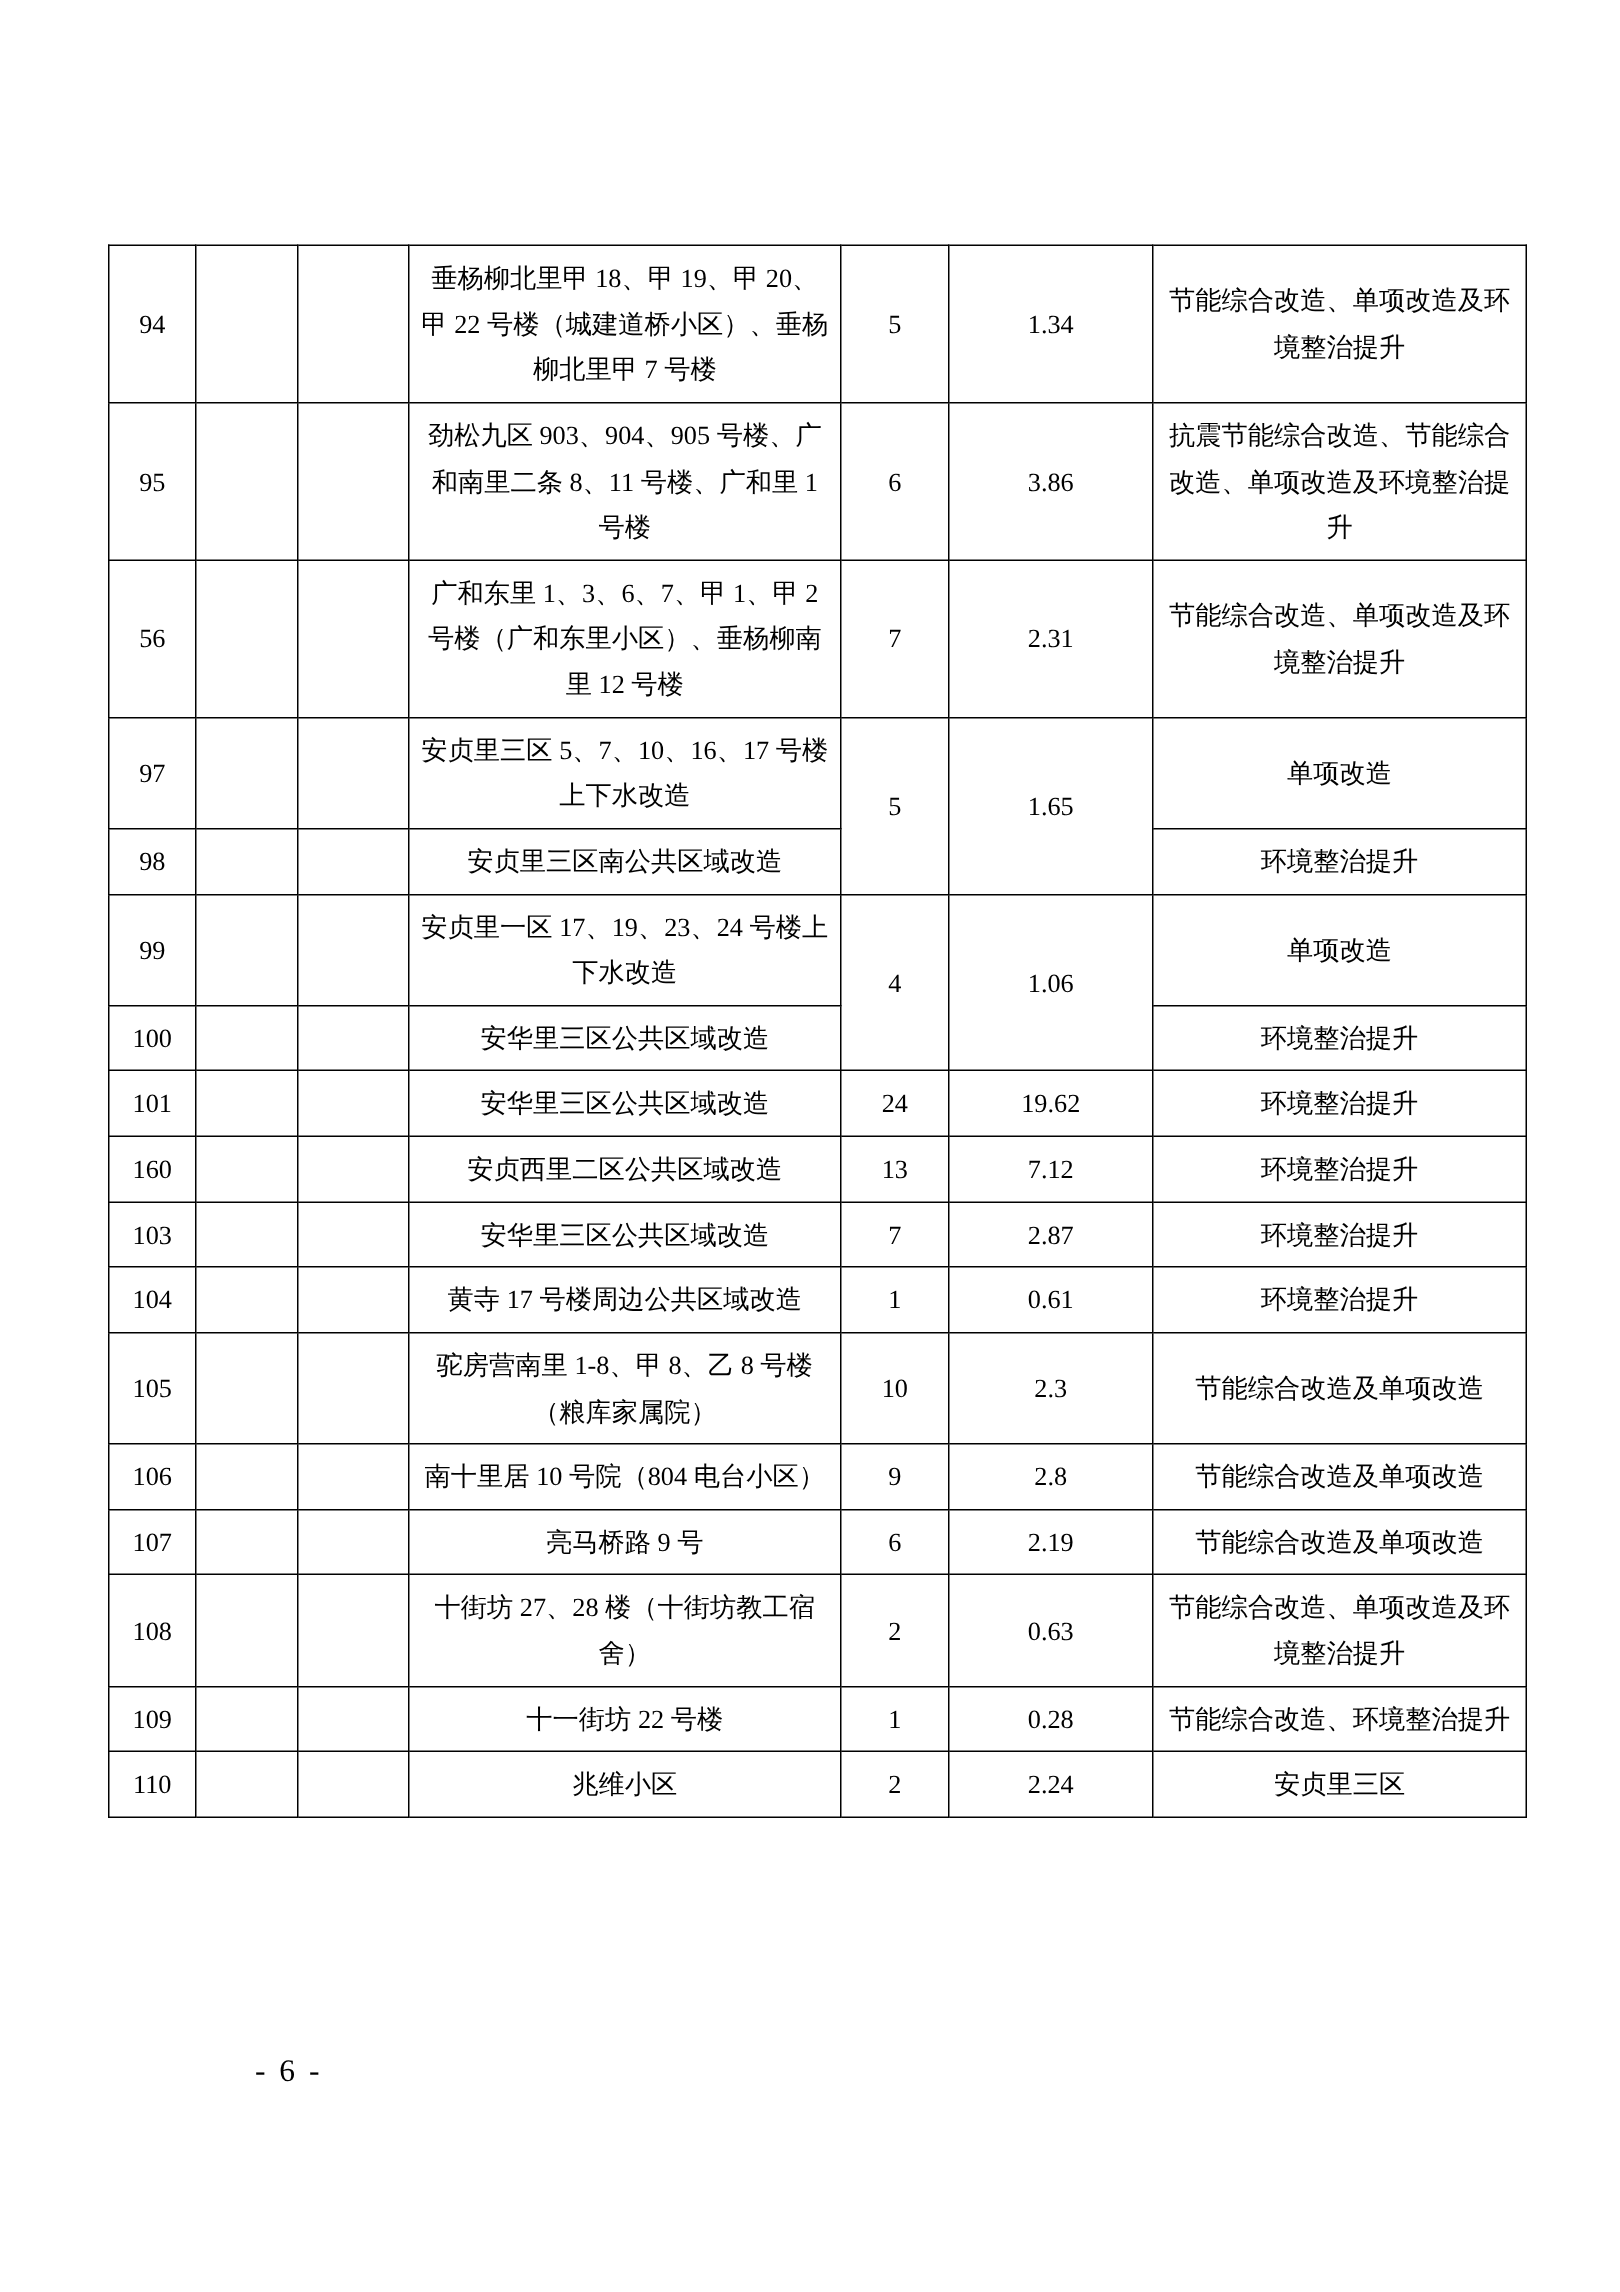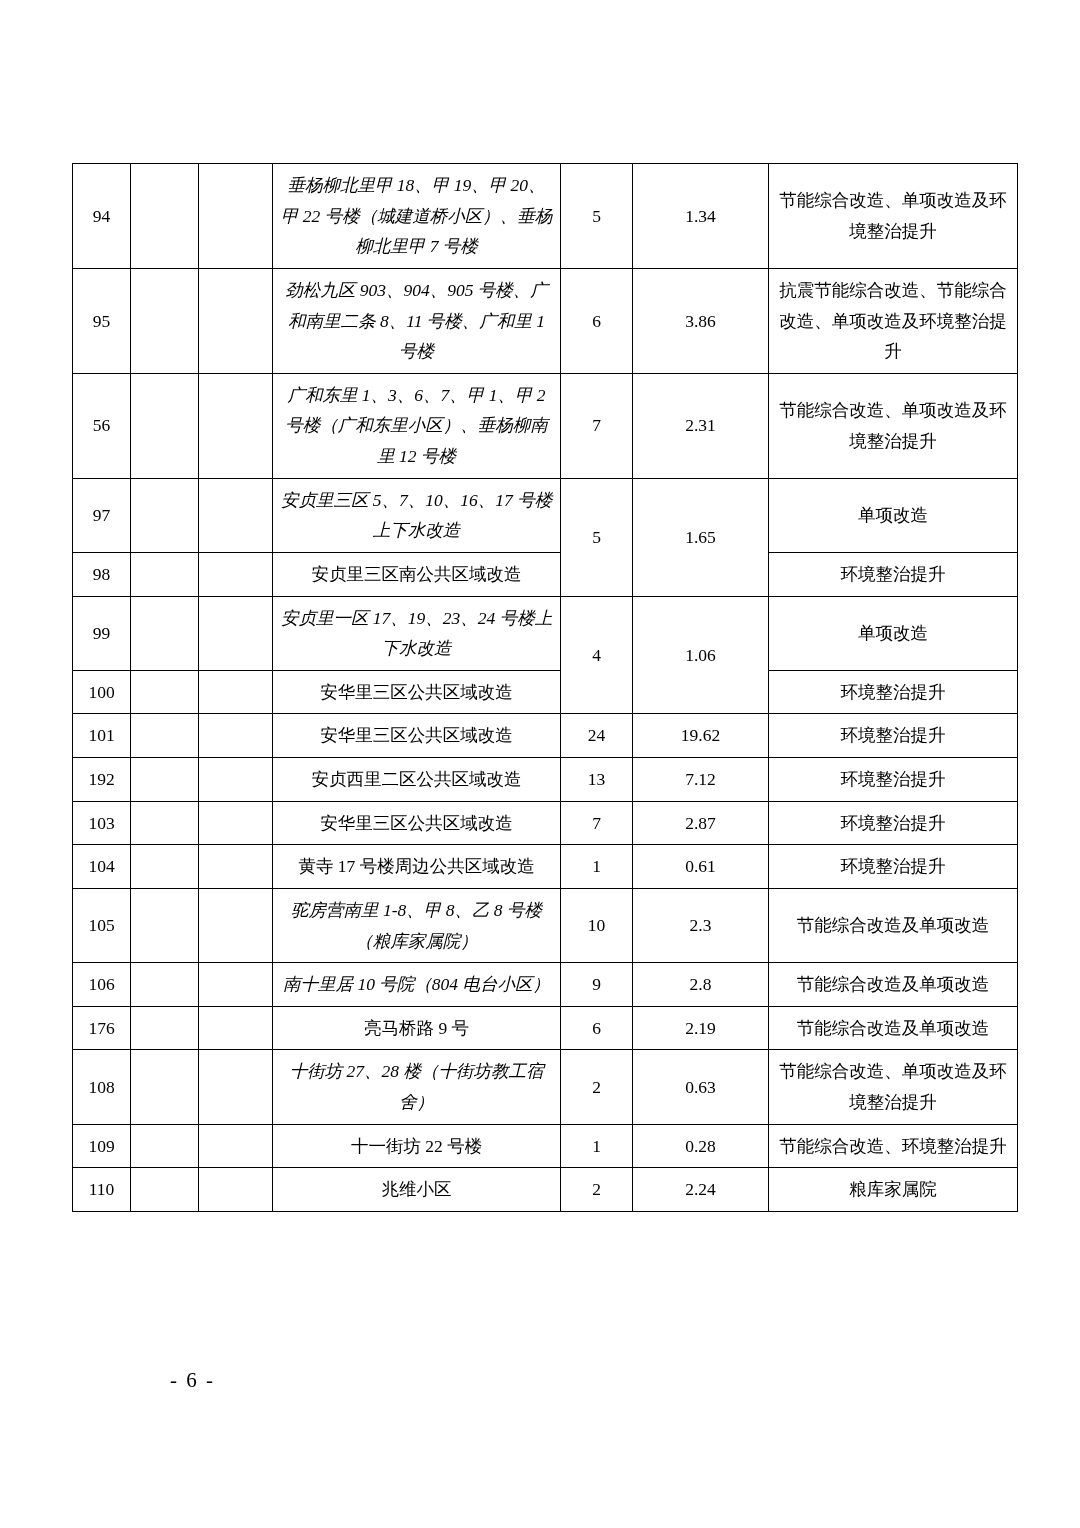--- a/index.html
+++ b/index.html
@@ -42,21 +42,21 @@
     word-break: break-word;
   }
   col.c-num    { width: 58px; }
   col.c-blank1 { width: 68px; }
   col.c-blank2 { width: 74px; }
   col.c-name   { width: 288px; }
   col.c-count  { width: 72px; }
   col.c-area   { width: 136px; }
   col.c-type   { width: 249px; }
 
-  .tall { line-height: 2.0; font-style: italic; }
+  .tall { line-height: 2.0; }
   .footer {
     position: absolute;
     left: 0;
     top: 1368px;
     width: 1080px;
     text-align: left;
     padding-left: 170px;
     box-sizing: border-box;
     font-size: 21px;
     letter-spacing: 2px;
@@ -150,21 +150,21 @@
           <td>101</td>
           <td></td>
           <td></td>
           <td>安华里三区公共区域改造</td>
           <td>24</td>
           <td>19.62</td>
           <td>环境整治提升</td>
         </tr>
 
         <tr>
-          <td>192</td>
+          <td>160</td>
           <td></td>
           <td></td>
           <td>安贞西里二区公共区域改造</td>
           <td>13</td>
           <td>7.12</td>
           <td>环境整治提升</td>
         </tr>
 
         <tr>
           <td>103</td>
@@ -200,21 +200,21 @@
           <td>106</td>
           <td></td>
           <td></td>
           <td class="tall">南十里居 10 号院（804 电台小区）</td>
           <td>9</td>
           <td>2.8</td>
           <td>节能综合改造及单项改造</td>
         </tr>
 
         <tr>
-          <td>176</td>
+          <td>107</td>
           <td></td>
           <td></td>
           <td>亮马桥路 9 号</td>
           <td>6</td>
           <td>2.19</td>
           <td>节能综合改造及单项改造</td>
         </tr>
 
         <tr>
           <td>108</td>
@@ -236,20 +236,20 @@
           <td>节能综合改造、环境整治提升</td>
         </tr>
 
         <tr>
           <td>110</td>
           <td></td>
           <td></td>
           <td>兆维小区</td>
           <td>2</td>
           <td>2.24</td>
-          <td>粮库家属院</td>
+          <td>安贞里三区</td>
         </tr>
       </tbody>
     </table>
   </div>
 
   <div class="footer">- 6 -</div>
 </div>
 
 </body></html>

